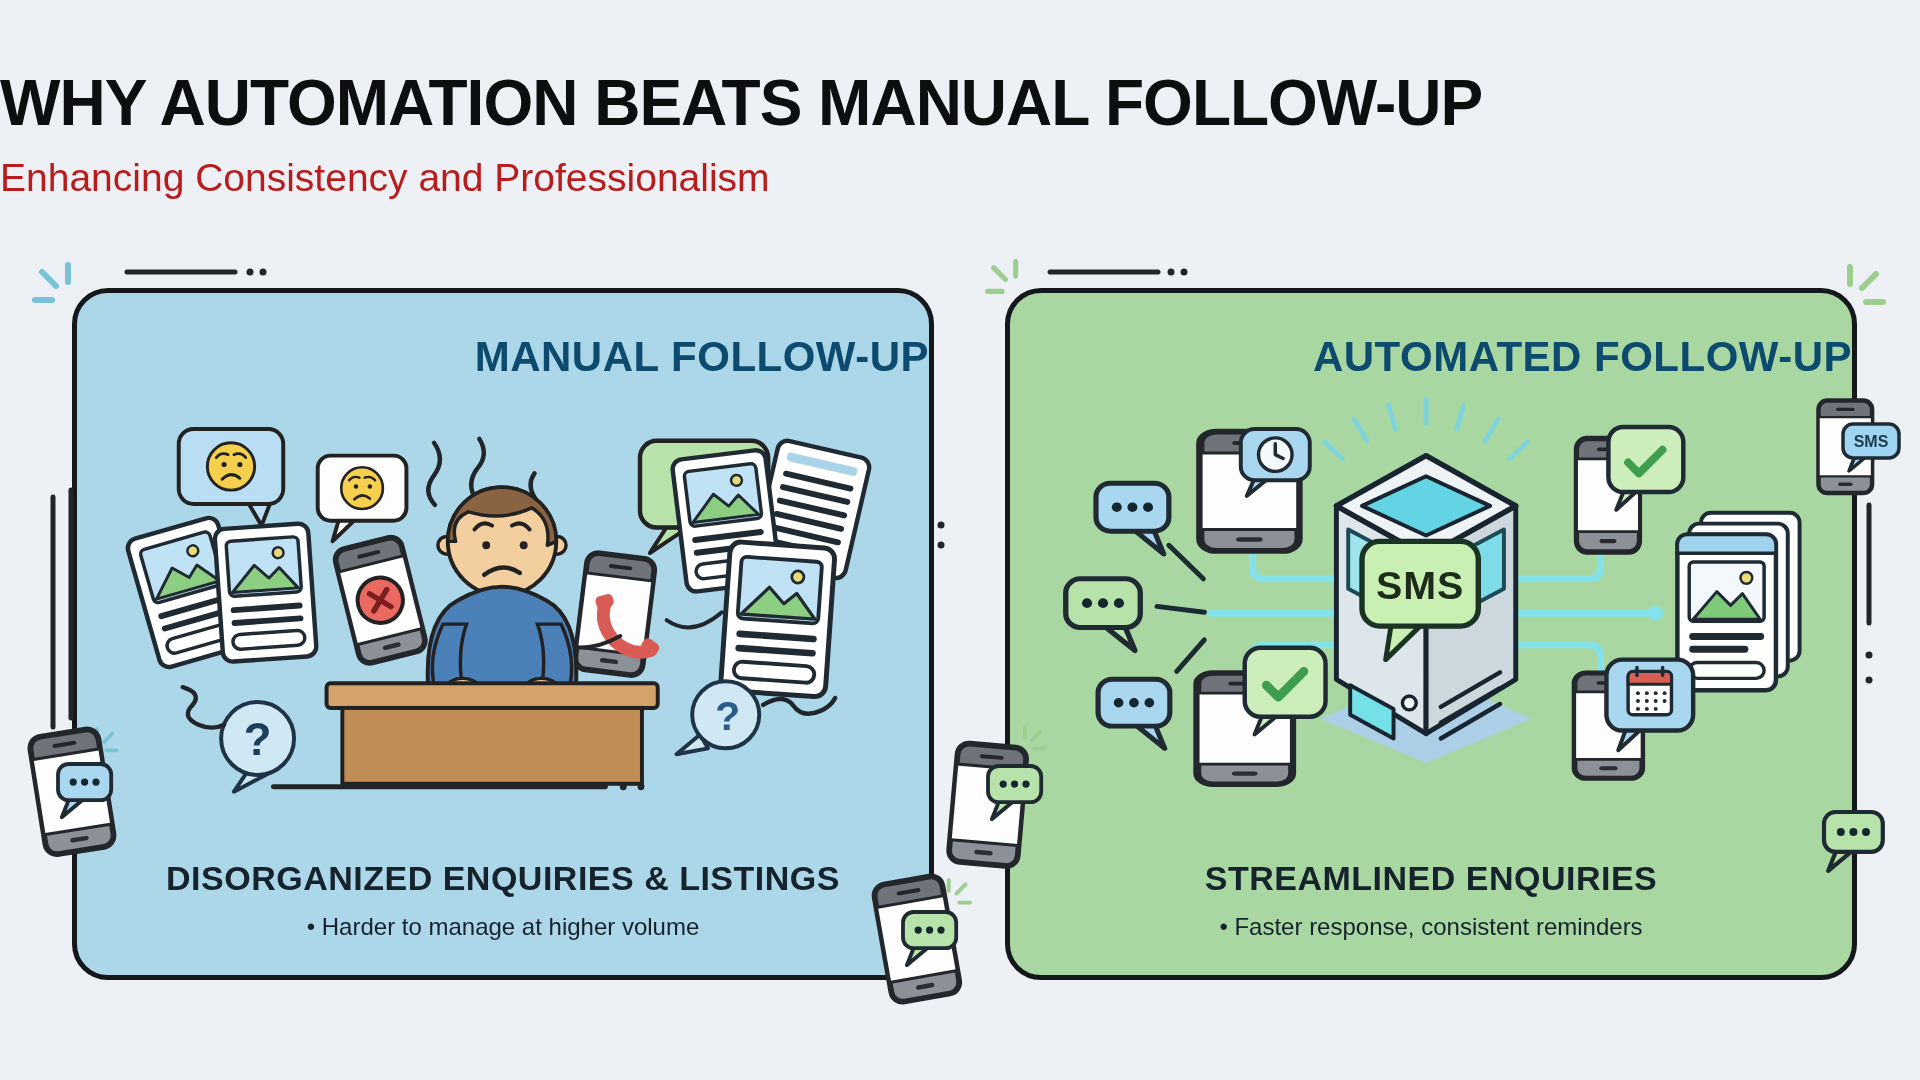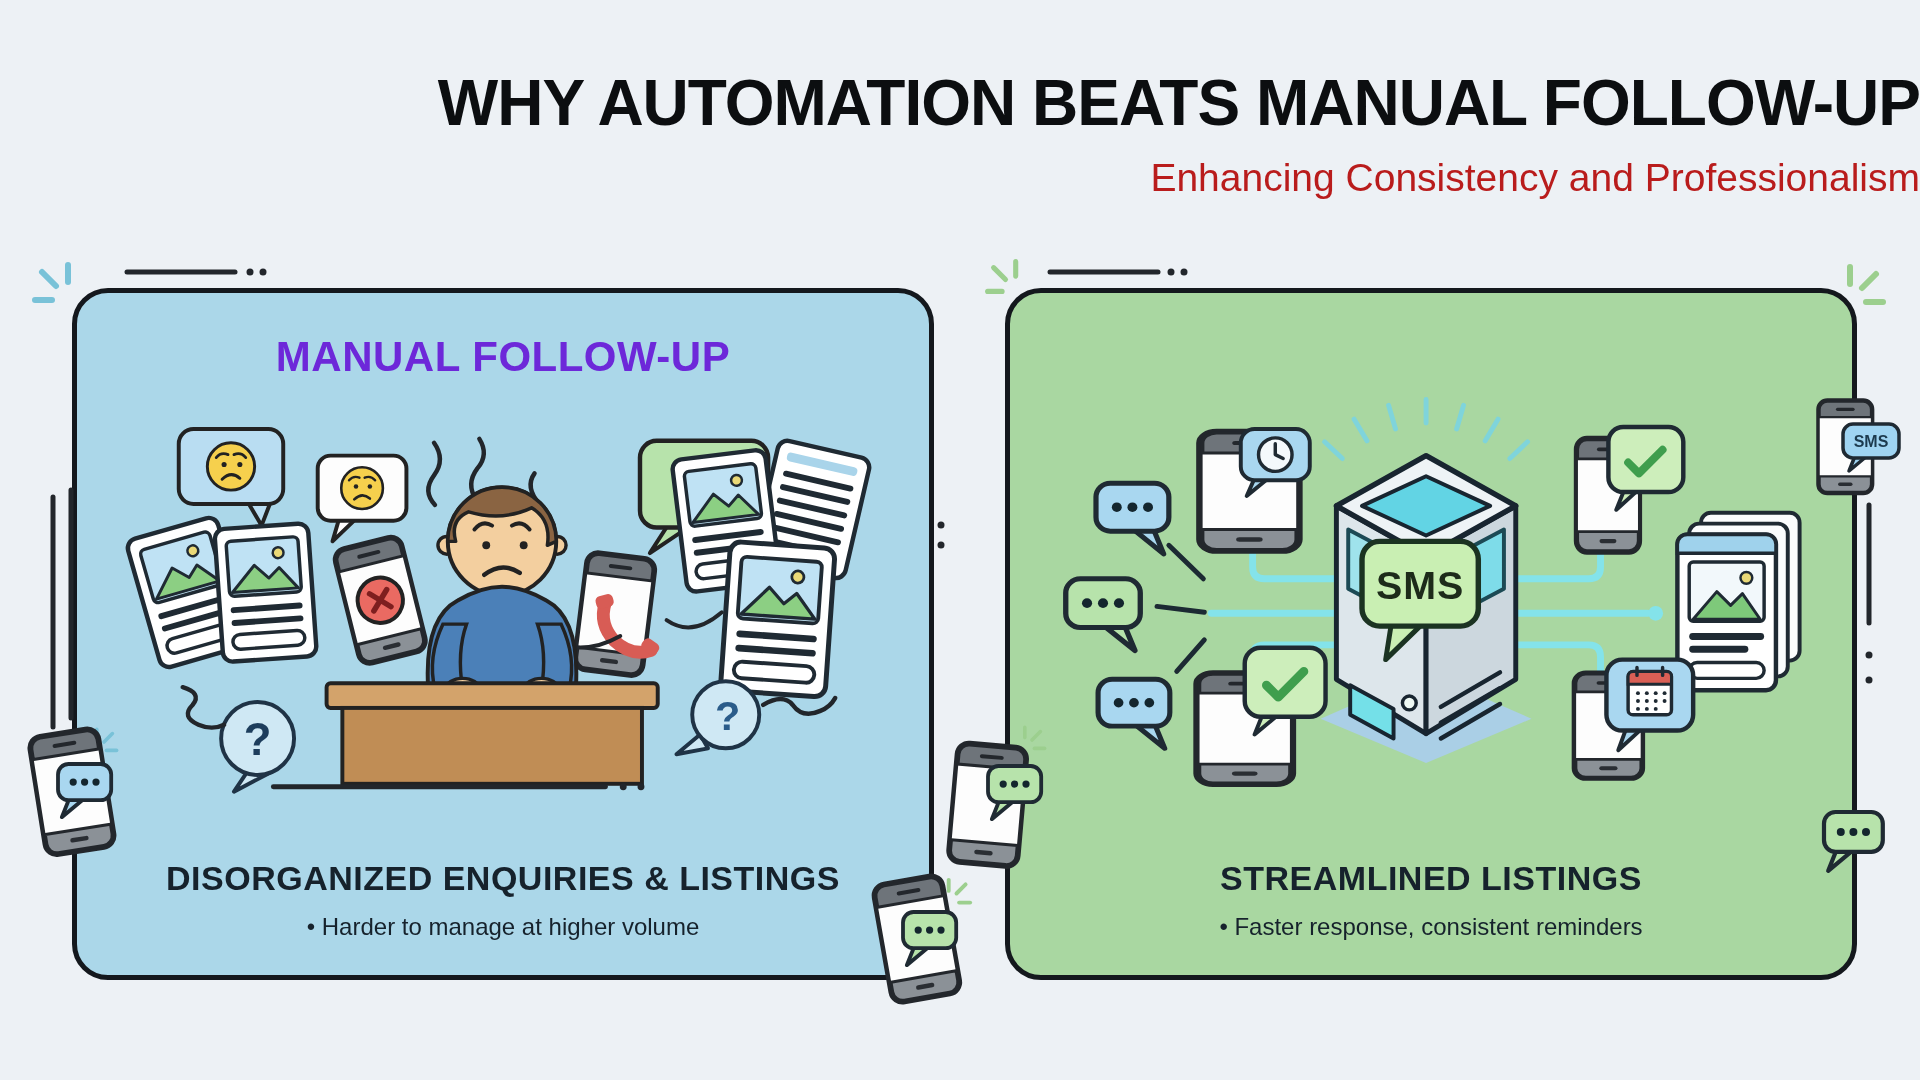--- a/index.html
+++ b/index.html
@@ -2,28 +2,28 @@
 <html style="--background: #edf1f5; --manual_bg: #abd7e9; --automated_bg: #a9d7a1; --outline: #1c1f24; --desk_brown: #c08d55; --alert_red: #e2615e; --accent_cyan: #84e3ea; --bubble_blue: #a9d7f0; --bubble_green: #b7e3ab; --face_yellow: #f6d04d; --shirt_blue: #4b80b8;"><head>
 <meta charset="utf-8">
 <style>
   :root{
     --background:#edf1f5; --manual_bg:#abd7e9; --automated_bg:#a9d7a1;
     --outline:#1c1f24; --ink:#14181d;
   }
   *{margin:0;padding:0;box-sizing:border-box}
   body{font-family:"Liberation Sans",sans-serif;background:#fff}
   .stage{position:relative;width:1920px;height:1080px;background:var(--background);overflow:hidden}
-  .header{position:absolute;top:66px;left:0;width:100%;text-align:right}
+  .header{position:absolute;top:66px;left:0;width:100%;text-align:left}
   .header h1{font-size:64px;font-weight:bold;letter-spacing:-1px;color:#0c0e10}
   .header p{font-size:39px;color:#b91c1c;margin-top:16px}
   .panel{position:absolute;top:288px;height:692px;border:5px solid #14181d;border-radius:36px}
   .panel.manual{left:72px;width:862px;background:var(--manual_bg)}
   .panel.automated{left:1005px;width:852px;background:var(--automated_bg)}
-  .panel h2{position:absolute;top:40px;left:0;width:100%;text-align:center;
-    font-size:42px;font-weight:bold;letter-spacing:.5px;color:#6d28d9;z-index:3}
+  .panel h2{position:absolute;top:40px;left:0;width:100%;text-align:right;
+    font-size:42px;font-weight:bold;letter-spacing:.5px;color:#0c4a6e;z-index:3}
   .panel .captions{position:absolute;bottom:34px;left:0;width:100%;text-align:center;z-index:3;color:#16222c}
   .panel .caption{font-size:34px;font-weight:bold;letter-spacing:.5px;margin-bottom:15px}
   .panel .bullet{font-size:24px}
   .illu{position:absolute;inset:0;width:100%;height:100%;z-index:1}
   .decor{position:absolute;inset:0;width:1920px;height:1080px;z-index:5;pointer-events:none}
   .defs-holder{position:absolute;width:0;height:0;overflow:hidden}
 </style>
 </head>
 <body>
 
@@ -186,20 +186,21 @@
       </g>
     </svg>
 
     <div class="captions">
       <div class="caption">DISORGANIZED ENQUIRIES &amp; LISTINGS</div>
       <div class="bullet">• Harder to manage at higher volume</div>
     </div>
   </section>
 
   <section class="panel automated">
+    <h2>AUTOMATED FOLLOW-UP</h2>
 
     <svg class="illu" viewBox="0 0 852 692">
 
       <g fill="none" stroke="#84e3ea" stroke-width="7" stroke-linecap="round">
         <path d="M245 264 v14 q0 12 12 12 h75"></path>
         <path d="M203 325 H332"></path>
         <path d="M245 463 V369 q0 -12 12 -12 h75"></path>
         <path d="M510 290 h76 q12 0 12 -12 v-14"></path>
         <path d="M510 325 H646"></path>
         <path d="M510 357 h76 q12 0 12 12 v14"></path>
@@ -314,21 +315,21 @@
               <circle cx="59" cy="42" r="2"></circle>
             <circle cx="32" cy="50" r="2"></circle>
               <circle cx="41" cy="50" r="2"></circle>
               <circle cx="50" cy="50" r="2"></circle>
           </g>
         </g>
       </g>
     </svg>
 
     <div class="captions">
-      <div class="caption">STREAMLINED LISTINGS</div>
+      <div class="caption">STREAMLINED ENQUIRIES</div>
       <div class="bullet">• Faster response, consistent reminders</div>
     </div>
   </section>
 
   <svg class="decor" viewBox="0 0 1920 1080">
 
     <g stroke="#22262b" stroke-width="5" stroke-linecap="round">
       <line x1="127" y1="272" x2="235" y2="272"></line>
       <line x1="1050" y1="272" x2="1158" y2="272"></line>
     </g>

